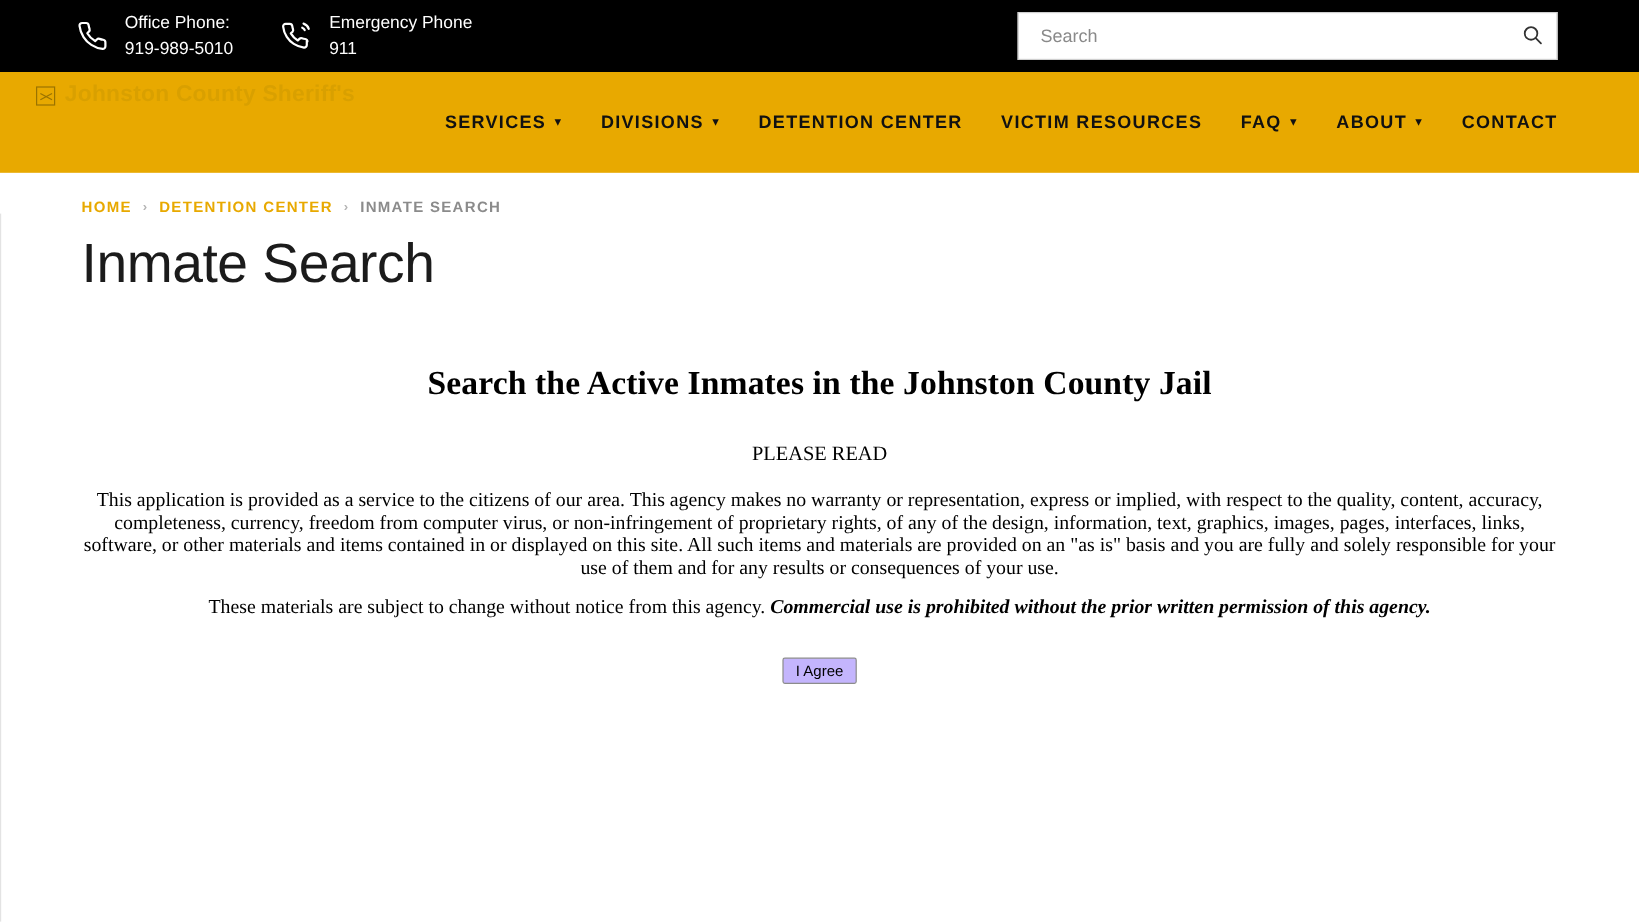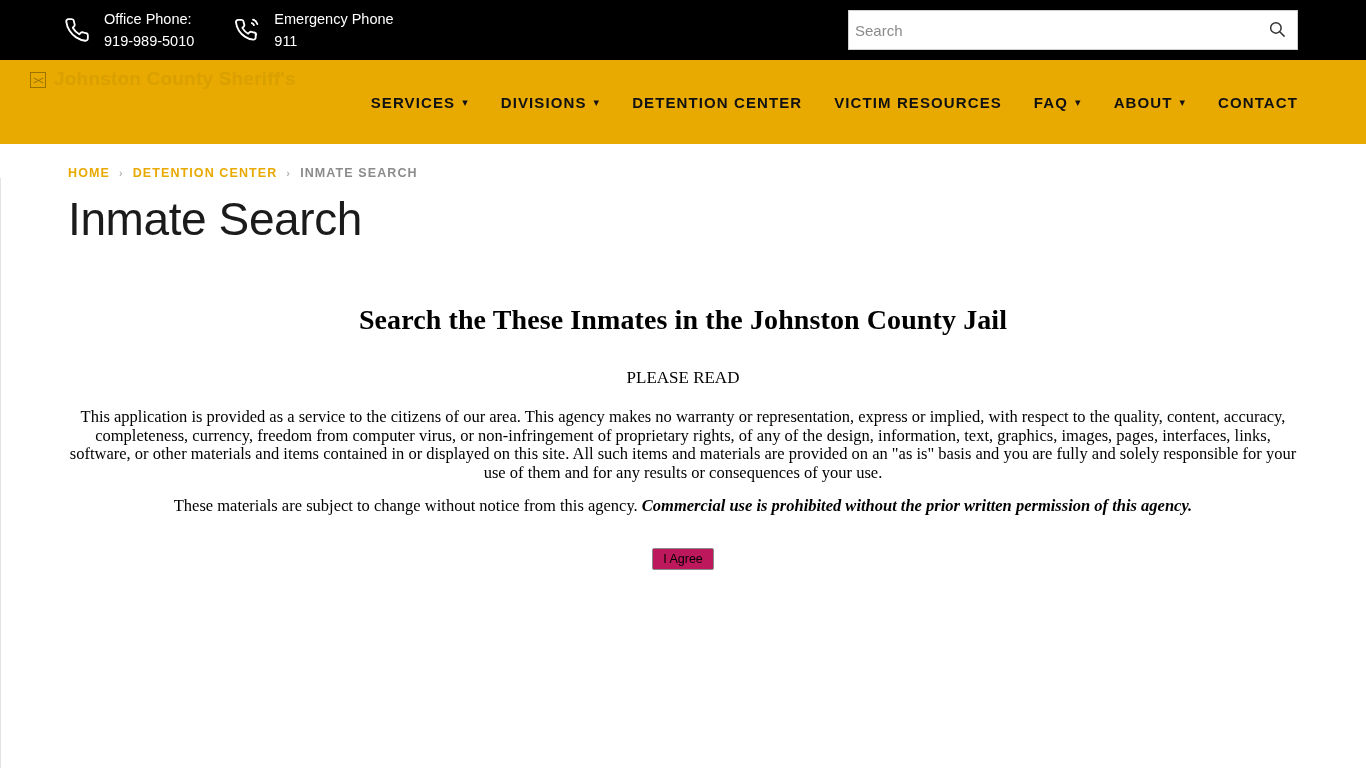--- a/index.html
+++ b/index.html
@@ -53,21 +53,21 @@
     right: 68px;
     top: 10px;
     width: 450px;
     height: 40px;
   }
   .search-input {
     width: 100%;
     height: 40px;
     border: 1px solid #cfcfcf;
     background: #fff;
-    padding: 0 44px 0 6px;
+    padding: 0 44px 0 18px;
     font-size: 15px;
     color: #222;
     font-family: "Liberation Sans", sans-serif;
     outline: none;
   }
   .search-input::placeholder { color: #8a8a8a; }
   .search-btn {
     position: absolute;
     right: 0; top: 0;
     width: 42px; height: 40px;
@@ -207,21 +207,21 @@
   .doc-p.second { margin-top: 15px; }
   .doc-em {
     font-style: italic;
     font-weight: bold;
   }
   .agree-wrap { margin-top: 32px; }
   .agree-btn {
     font-family: "Liberation Sans", sans-serif;
     font-size: 12.5px;
     color: #000;
-    background: #be185d;
+    background: #c4b5fd;
     border: 1px solid #8c8c8c;
     border-radius: 2px;
     padding: 3px 10px;
     cursor: pointer;
   }
   .side-rule {
     position: absolute;
     left: 0;
     top: 178px;
     width: 1px;
@@ -316,21 +316,21 @@
     <span class="bc-link">HOME</span>
     <span class="bc-sep">›</span>
     <span class="bc-link">DETENTION CENTER</span>
     <span class="bc-sep">›</span>
     <span class="bc-current">INMATE SEARCH</span>
   </div>
   <h1 class="page-title">Inmate Search</h1>
 </div>
 
 <div class="doc">
-  <div class="doc-h1">Search the These Inmates in the Johnston County Jail</div>
+  <div class="doc-h1">Search the Active Inmates in the Johnston County Jail</div>
   <div class="doc-h2">PLEASE READ</div>
   <p class="doc-p">This application is provided as a service to the citizens of our area. This agency makes no warranty or representation, express or implied, with respect to the quality, content, accuracy, completeness, currency, freedom from computer virus, or non-infringement of proprietary rights, of any of the design, information, text, graphics, images, pages, interfaces, links, software, or other materials and items contained in or displayed on this site. All such items and materials are provided on an "as is" basis and you are fully and solely responsible for your use of them and for any results or consequences of your use.</p>
   <p class="doc-p second">
     <span>These materials are subject to change without notice from this agency. </span><span class="doc-em">Commercial use is prohibited without the prior written permission of this agency.</span>
   </p>
   <div class="agree-wrap">
     <button class="agree-btn">I Agree</button>
   </div>
 </div>
 

